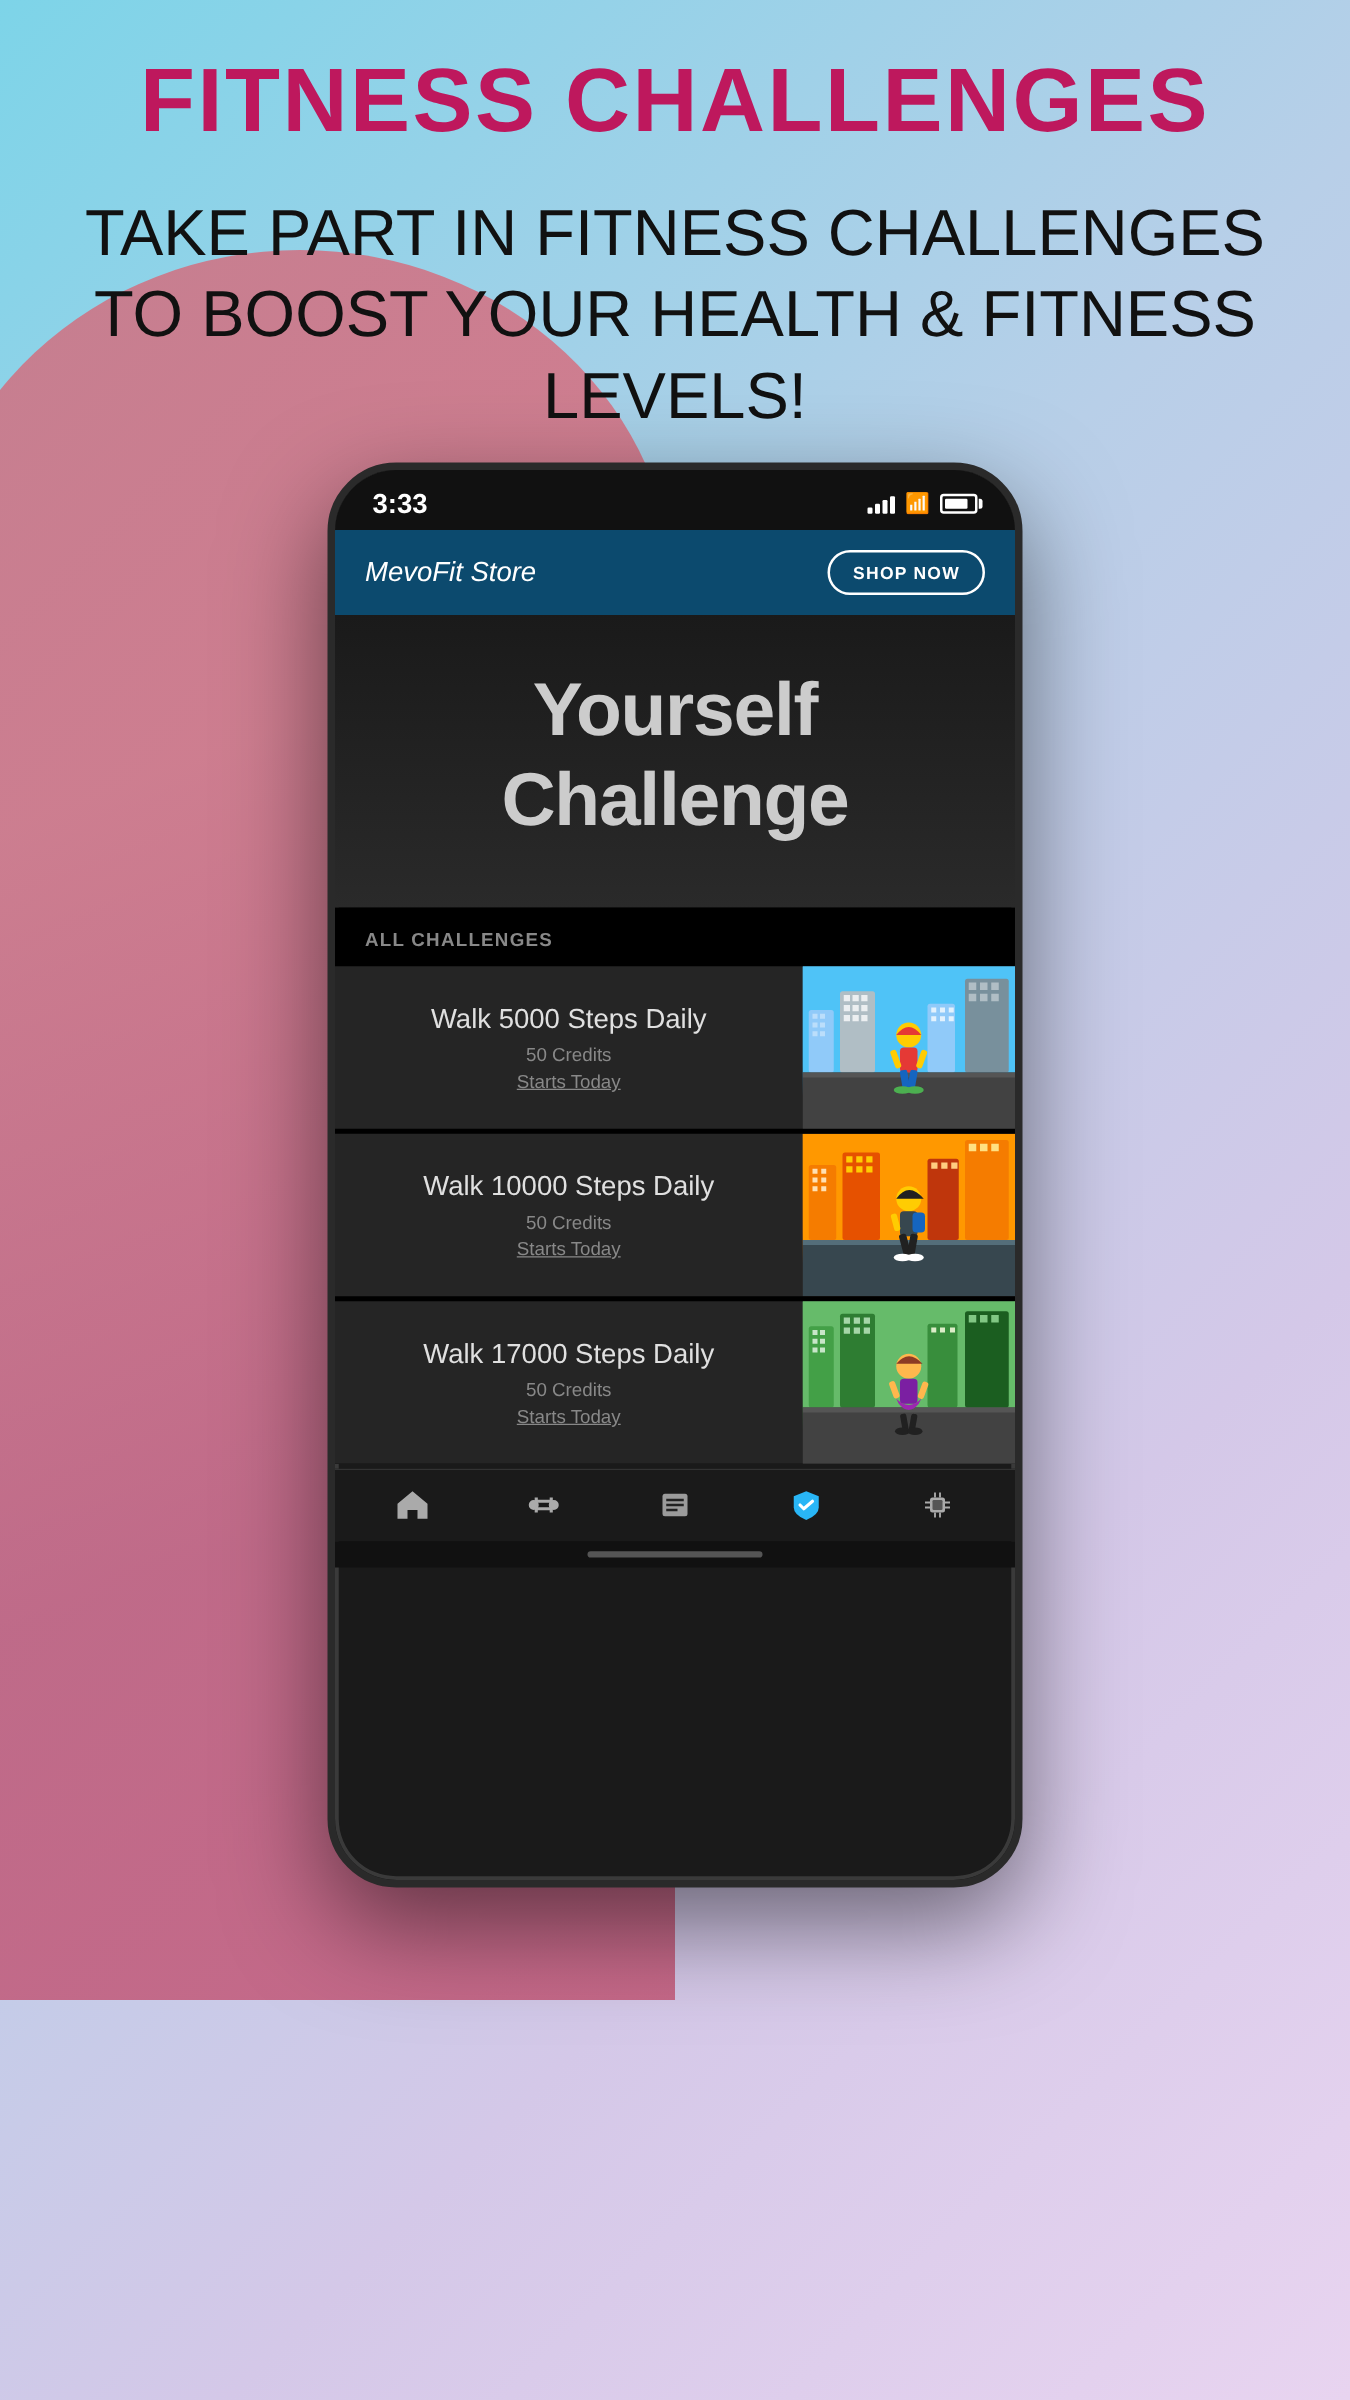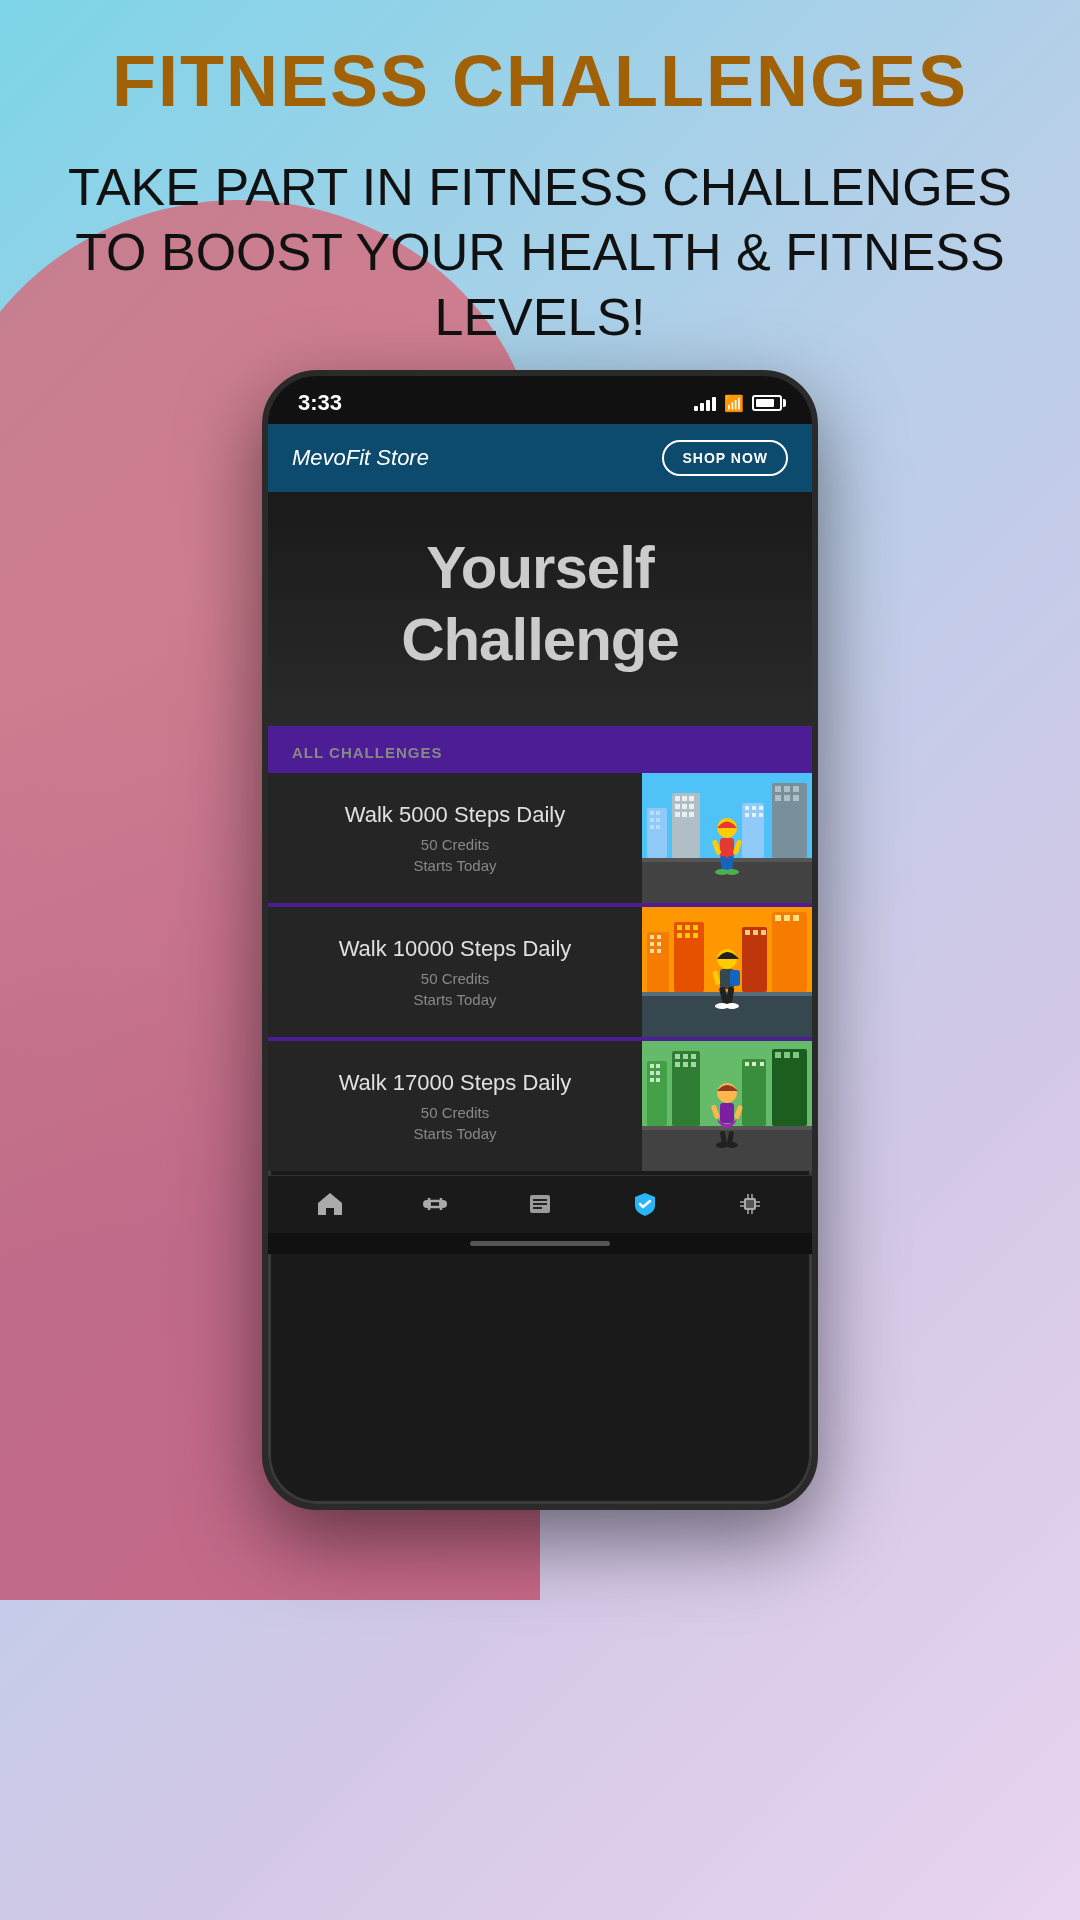--- a/index.html
+++ b/index.html
@@ -36,21 +36,21 @@
     }
 
     .page-title {
       position: absolute;
       top: 40px;
       left: 0; right: 0;
       text-align: center;
       z-index: 10;
       font-size: 72px;
       font-weight: 900;
-      color: #a16207;
+      color: #be185d;
       letter-spacing: 2px;
     }
 
     .page-subtitle {
       position: absolute;
       top: 155px;
       left: 50px; right: 50px;
       text-align: center;
       z-index: 10;
       font-size: 52px;
@@ -188,21 +188,21 @@
     .hero-title {
       font-size: 60px;
       font-weight: 700;
       color: #ccc;
       line-height: 1.2;
       letter-spacing: -1px;
     }
 
     
     .challenges-section {
-      background: #4c1d95;
+      background: #000000;
       flex: 1;
       padding: 0;
     }
 
     .section-label {
       font-size: 15px;
       font-weight: 600;
       color: #888;
       letter-spacing: 1px;
       padding: 18px 24px 12px;
@@ -234,20 +234,21 @@
 
     .challenge-credits {
       font-size: 15px;
       color: #888;
       margin-bottom: 4px;
     }
 
     .challenge-starts {
       font-size: 15px;
       color: #888;
+      text-decoration: underline;
     }
 
     .challenge-image {
       width: 170px;
       height: 130px;
       flex-shrink: 0;
       position: relative;
       overflow: hidden;
     }
 

